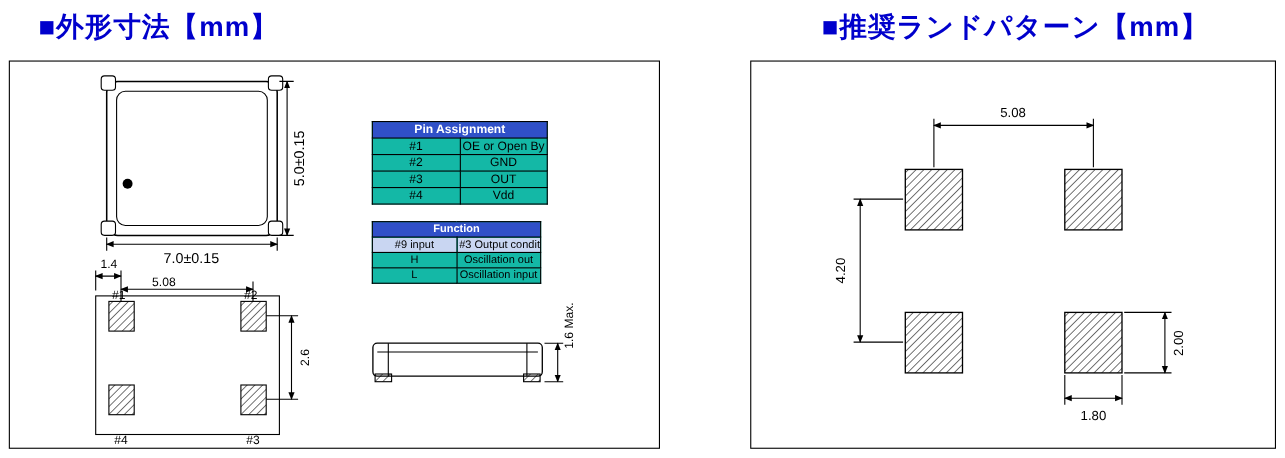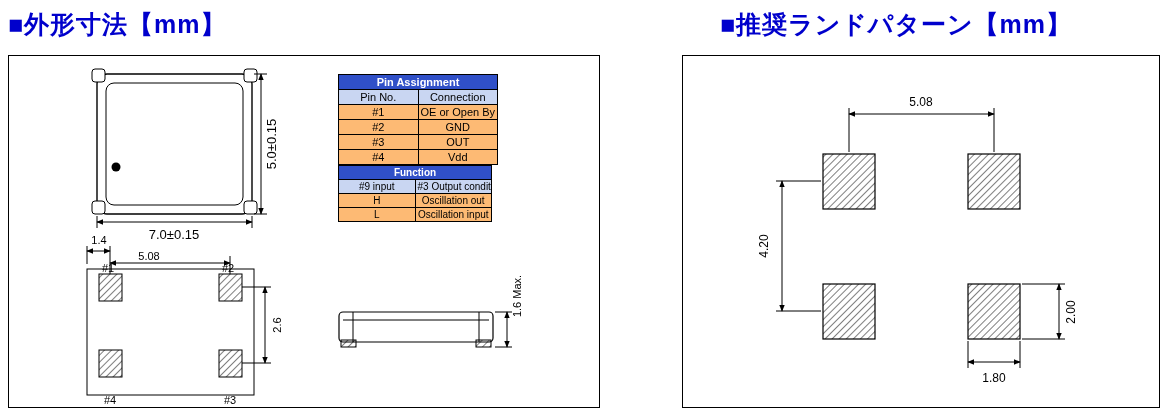--- a/index.html
+++ b/index.html
@@ -1,28 +1,28 @@
 <!DOCTYPE html>
 <html><head>
 <meta charset="utf-8">
 <style>
   * { margin:0; padding:0; box-sizing:border-box; }
   html,body { width:1168px; height:416px; background:#fff; overflow:hidden; }
   body { position:relative; font-family:"Liberation Sans", sans-serif; color:#000; }
-  .title { position:absolute; font-size:25px; font-weight:bold; color:#0000cc; letter-spacing:1px; white-space:nowrap; }
+  .title { position:absolute; font-size:25px; font-weight:bold; color:#0000cc; letter-spacing:1px; white-space:nowrap;margin-left:27px; }
   .title-left  { left:8px;  top:8px; }
   .title-right { left:720px; top:8px; }
   .panel { position:absolute; border:1px solid #000; background:#fff; }
   .panel-left  { left:8px;   top:55px; width:592px; height:353px; }
   .panel-right { left:682px; top:55px; width:478px; height:353px; }
   svg { display:block; font-family:"Liberation Sans", sans-serif; }
   svg text { fill:#000; }
   .dl { stroke:#000; stroke-width:1; fill:none; }
   .ol { stroke:#000; fill:#fff; }
-  .tbl { position:absolute; border-collapse:collapse; table-layout:fixed; background:#fdba74; }
+  .tbl { position:absolute; border-collapse:collapse; table-layout:fixed; background:#14b8a6;margin-top:36px; }
   .tbl td { border:1px solid #000; text-align:center; font-size:11px; padding:1px 2px; height:13px; white-space:nowrap; overflow:hidden; }
   .tbl .thead { background:#3050c8; color:#fff; font-weight:bold; }
   .tbl .sub { background:#c9d6f2; }
   .pin-table  { left:329px; top:18px;  width:160px; }
   .func-table { left:329px; top:109px; width:154px; }
   .func-table td { height:11px; font-size:10px; }
   .c1 { width:52px; }
 </style>
 </head>
 <body>
@@ -113,24 +113,20 @@
       <text x="512" y="240" text-anchor="middle" font-size="11" transform="rotate(-90 512 240)">1.6 Max.</text>
     </g>
   </svg>
 
   <table class="tbl pin-table">
     <tbody>
         <tr>
       <td colspan="2" class="thead">Pin Assignment</td>
     </tr>
     <tr>
-      <td class="sub c1">Pin No.</td>
-      <td class="sub">Connection</td>
-    </tr>
-    <tr>
       <td>#1</td>
       <td>OE or Open By</td>
     </tr>
     <tr>
       <td>#2</td>
       <td>GND</td>
     </tr>
     <tr>
       <td>#3</td>
       <td>OUT</td>

